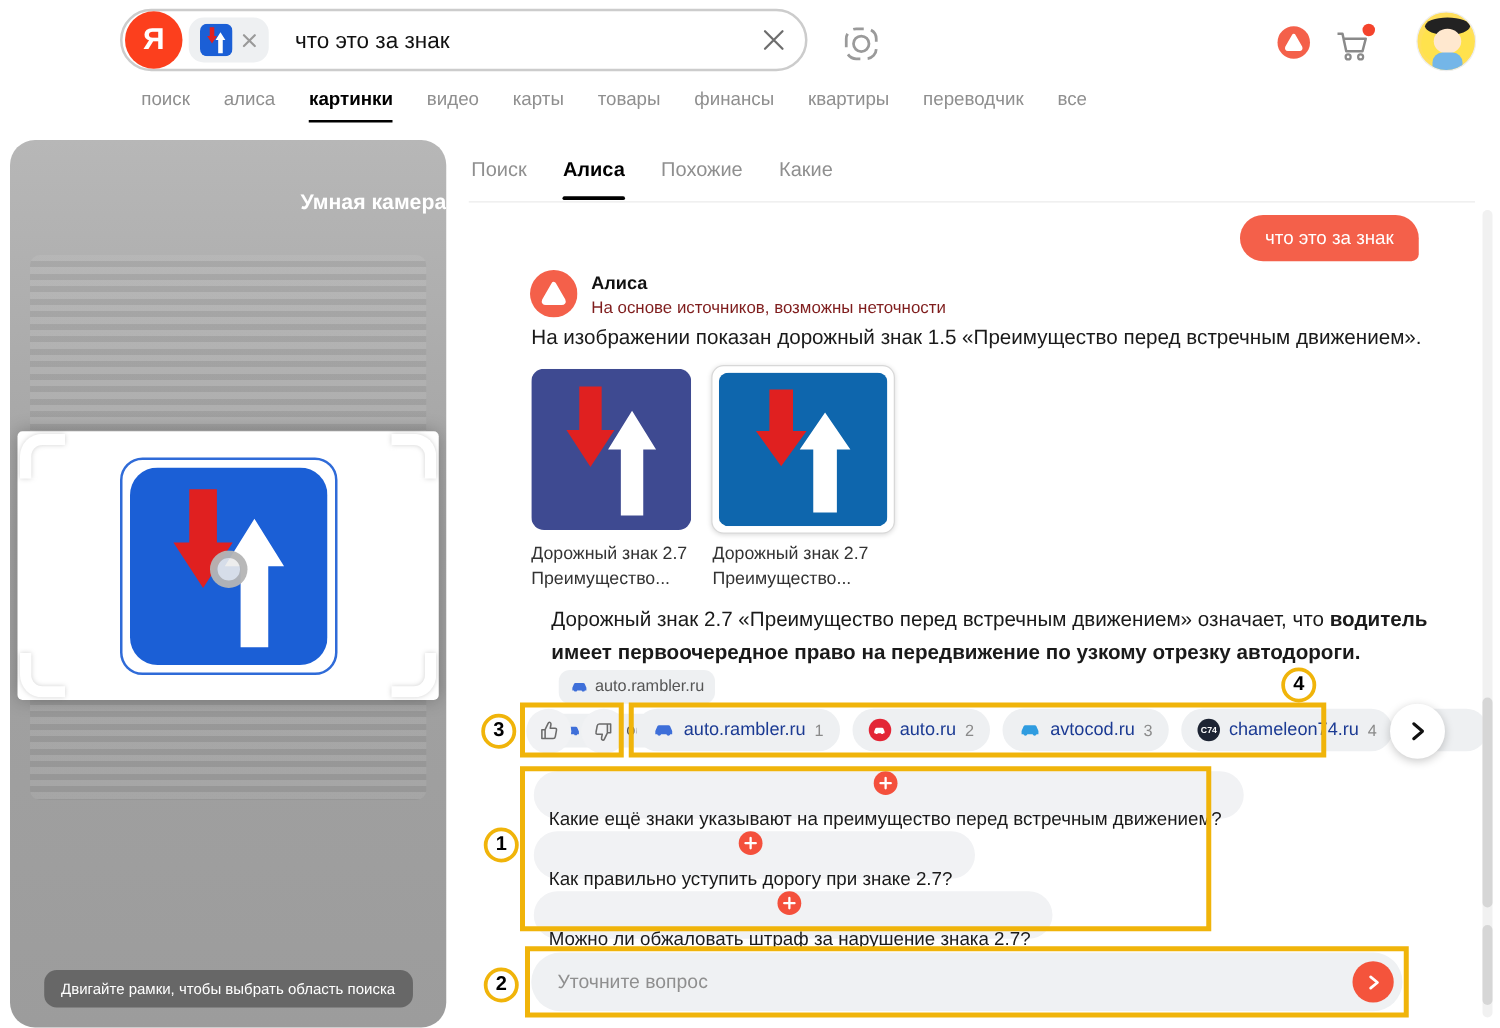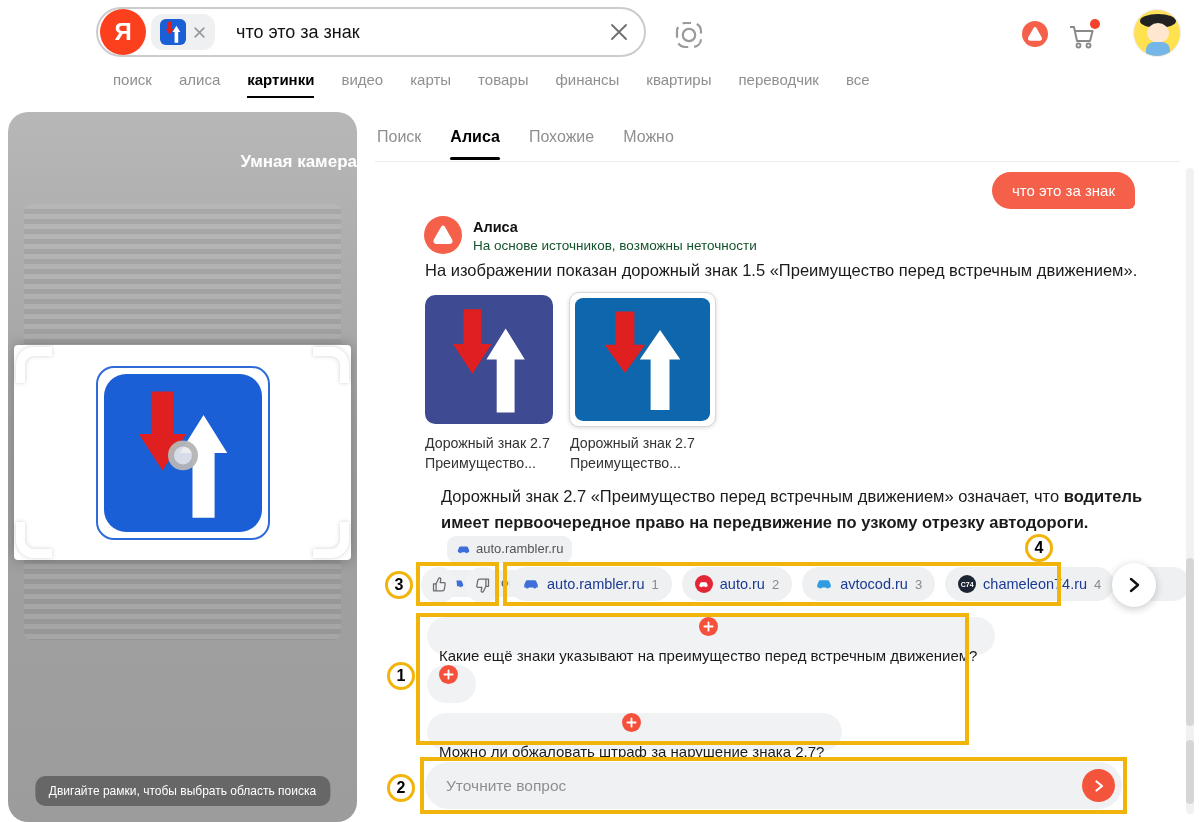--- a/index.html
+++ b/index.html
@@ -70,21 +70,21 @@
   .tab.active { color:#000; font-weight:bold; }
   .tab.active::after { content:""; position:absolute; left:0; right:0; bottom:0;
     height:3px; background:#000; border-radius:2px; }
   .tabs-divider { left:375px; top:161px; width:805px; height:1px; background:#ececec; }
 
   .user-bubble { top:172px; right:65px; height:37px; line-height:37px; padding:0 20px;
     background:#f4604a; color:#fff; font-size:15px; border-radius:19px 19px 6px 19px; }
 
   .alisa-ava { left:424px; top:216px; width:38px; height:38px; }
   .alisa-name { left:473px; top:219px; font-size:14.5px; font-weight:bold; color:#111; }
-  .alisa-note { left:473px; top:238px; font-size:13.5px; color:#14532d; }
+  .alisa-note { left:473px; top:238px; font-size:13.5px; color:#7f1d1d; }
 
   .answer-intro { left:425px; top:261px; width:730px; font-size:16.5px; color:#1a1a1a; }
 
   .thumb1 { left:425px; top:295px; width:128px; height:129px; border-radius:6px; overflow:hidden; }
   .thumb2 { left:569px; top:292px; width:147px; height:135px; background:#fff;
     border:1px solid #d8d8d8; border-radius:10px; padding:5px; box-shadow:0 1px 4px rgba(0,0,0,.15); }
   .thumb2 .inner { width:100%; height:100%; border-radius:5px; overflow:hidden; }
   .sign-fill { width:100%; height:100%; display:block; }
   .cap { font-size:14.2px; color:#333; line-height:1.38; }
   .cap1 { left:425px; top:434px; } .cap2 { left:570px; top:434px; }
@@ -233,21 +233,21 @@
     <div class="drag-handle"></div>
   </div>
 
   <div class="lp-tooltip">Двигайте рамки, чтобы выбрать область поиска</div>
 </div>
 
 <div class="abs tabs-row">
   <div class="tab">Поиск</div>
   <div class="tab active">Алиса</div>
   <div class="tab">Похожие</div>
-  <div class="tab">Можно</div>
+  <div class="tab">Какие</div>
 </div>
 <div class="abs tabs-divider"></div>
 
 <div class="abs user-bubble">что это за знак</div>
 
 <svg class="abs alisa-ava" viewBox="0 0 38 38">
   <circle cx="19" cy="19" r="19" fill="#f4604a"></circle>
   <path d="M19 11.5 L26.4 24.4 Q27.1 26 25.3 26 H12.7 Q10.9 26 11.6 24.4 Z" fill="#fff" stroke="#fff" stroke-width="4" stroke-linejoin="round"></path>
 </svg>
 <div class="abs alisa-name">Алиса</div>
@@ -358,20 +358,21 @@
         </svg>
     </span>
     <span>Какие ещё знаки указывают на преимущество перед встречным движением?</span>
   </div>
   <div class="sug-pill">
     <span class="plus-ic">
       <svg width="11" height="11" viewBox="0 0 12 12">
           <path d="M6 1.5 V10.5 M1.5 6 H10.5" stroke="#fff" stroke-width="2" stroke-linecap="round"></path>
         </svg>
     </span>
+    <span>Как правильно уступить дорогу при знаке 2.7?</span>
   </div>
   <div class="sug-pill">
     <span class="plus-ic">
       <svg width="11" height="11" viewBox="0 0 12 12">
           <path d="M6 1.5 V10.5 M1.5 6 H10.5" stroke="#fff" stroke-width="2" stroke-linecap="round"></path>
         </svg>
     </span>
     <span>Можно ли обжаловать штраф за нарушение знака 2.7?</span>
   </div>
 </div>

